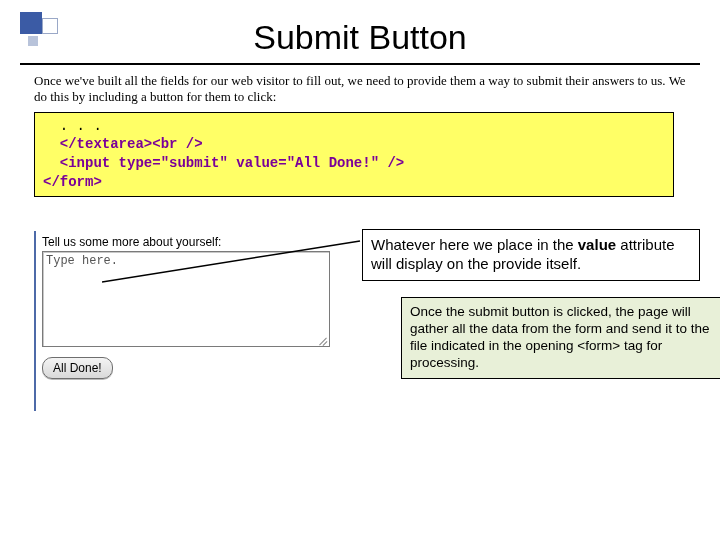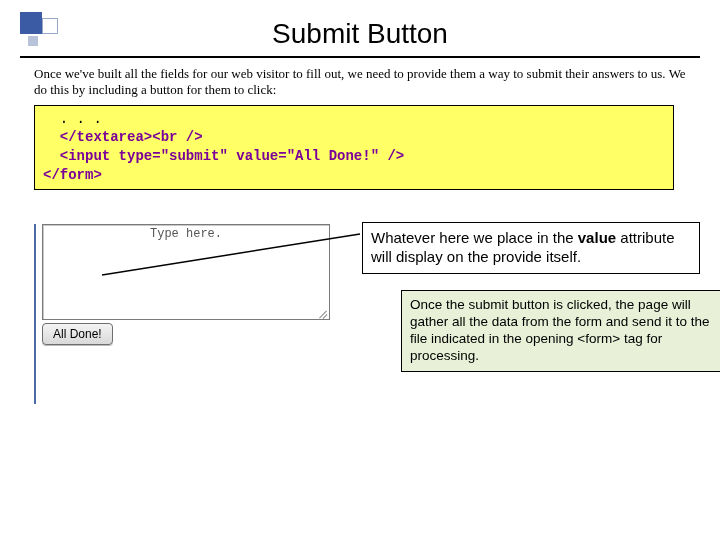--- a/index.html
+++ b/index.html
@@ -36,21 +36,21 @@
   .corner-deco .small {
     position: absolute;
     top: 24px; left: 8px;
     width: 10px; height: 10px;
     background: #b8c3da;
   }
   h1.title {
     margin: 0;
     padding-top: 18px;
     text-align: center;
-    font-size: 28px;
+    font-size: 34px;
     font-weight: 400;
     font-family: Arial, sans-serif;
   }
   .rule {
     margin: 6px 20px 0 20px;
     border: none;
     border-top: 2px solid #000;
   }
   .intro {
     margin: 8px 34px 6px 34px;
@@ -100,46 +100,45 @@
     width: 280px;
     height: 90px;
     border: 1px solid #7a7a7a;
     background: #fff;
     box-shadow: inset 1px 1px 0 #c8c8c8;
     font-family: "Courier New", monospace;
     font-size: 12px;
     padding: 2px 3px;
     color: #555;
     position: relative;
-    text-align: center;
   }
   .preview .ta .handle {
     position: absolute;
     right: 1px; bottom: 1px;
     width: 10px; height: 10px;
   }
   .preview .ta .handle::before,
   .preview .ta .handle::after {
     content: "";
     position: absolute;
     right: 0;
     border-bottom: 1px solid #888;
     transform: rotate(-45deg);
   }
   .preview .ta .handle::before { width: 10px; bottom: 3px; }
   .preview .ta .handle::after  { width: 6px;  bottom: 1px; }
   .preview .btn {
     display: inline-block;
-    margin: 3px 6px 0 6px;
+    margin: 10px 6px 0 6px;
     padding: 3px 10px;
     font-size: 12px;
     font-family: Arial, sans-serif;
     background: linear-gradient(#f4f4f4, #d9d9d9);
     border: 1px solid #6e6e6e;
-    border-radius: 4px;
+    border-radius: 10px;
     box-shadow: 0 1px 0 #bbb;
     cursor: pointer;
   }
   .note1 {
     position: absolute;
     left: 362px;
     top: 4px;
     width: 320px;
     border: 1.5px solid #000;
     background: #fff;
@@ -183,20 +182,21 @@
 <span>  <span class="kw">&lt;input type="submit" value="All Done!" /&gt;</span></span>
 <span><span class="kw">&lt;/form&gt;</span></span></div>
 
 <svg class="arrow" width="20" height="30">
   <line x1="10" y1="0" x2="10" y2="22" stroke="#000" stroke-width="1.5"></line>
   <polyline points="4,16 10,24 16,16" fill="none" stroke="#000" stroke-width="1.5"></polyline>
 </svg>
 
 <div class="lower">
   <div class="preview">
+    <div class="lbl">Tell us some more about yourself:</div>
     <div class="ta">
       <span>Type here.</span>
       <div class="handle"></div>
     </div>
     <span class="btn">All Done!</span>
   </div>
 
   <svg class="connector" style="left:102px; top:12px;" width="270" height="50">
     <line x1="0" y1="45" x2="258" y2="4" stroke="#000" stroke-width="1.5"></line>
   </svg>

